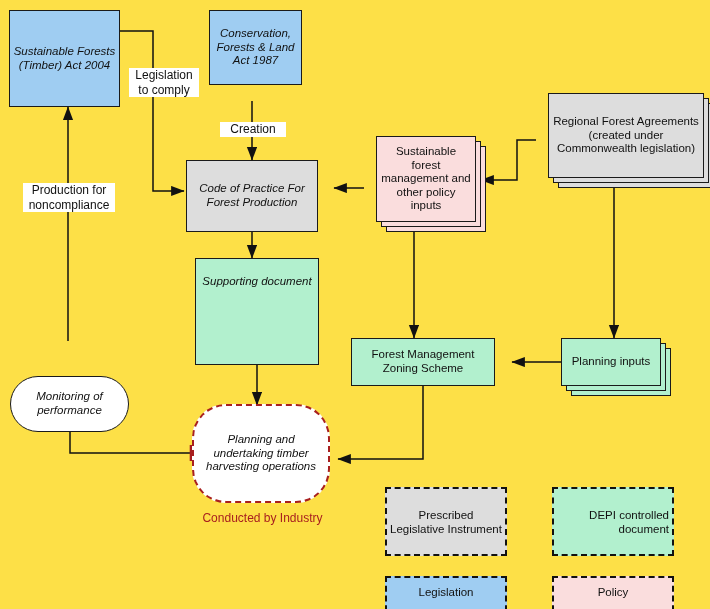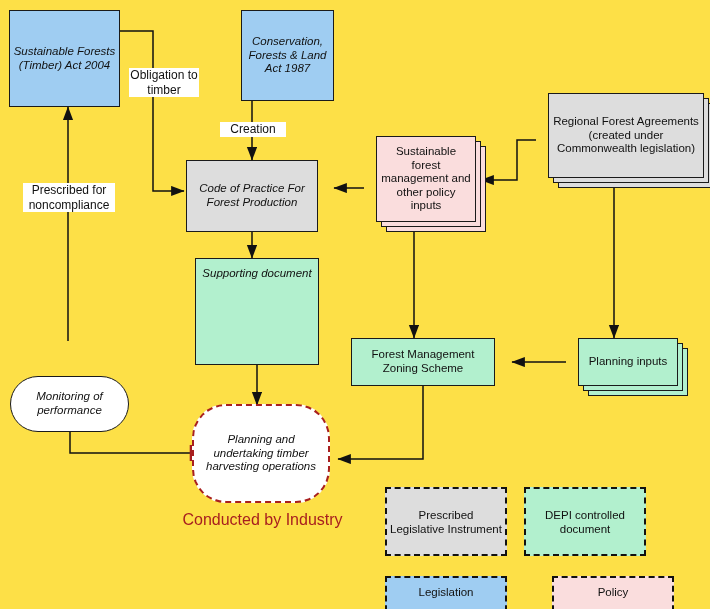--- a/index.html
+++ b/index.html
@@ -86,21 +86,21 @@
     border: 1.6px dashed #333333;
     border-radius: 22px;
     background: #ffffff;
     font-size: 9.5px;
     line-height: 11px;
     font-style: normal;
   }
   .caption {
     position: absolute;
     text-align: center;
-    font-size: 16px;
+    font-size: 12px;
     color: #a81f1f;
     z-index: 6;
   }
   .edge-label {
     position: absolute;
     font-size: 12px;
     line-height: 14.5px;
     color: #111111;
     text-align: center;
     z-index: 6;
@@ -158,21 +158,21 @@
       <path d="M192,453 L70,453 L70,394" marker-end="url(#arrowBlack)"></path>
     </g>
 
     <path d="M191,445 L191,461" stroke="#a81f1f" stroke-width="2.6" fill="none"></path>
   </svg>
 
   <div class="node rect legislation italic" style="left:9px; top:10px; width:111px; height:97px;">
     <div class="node-inner">Sustainable Forests (Timber) Act 2004</div>
   </div>
 
-  <div class="node rect legislation italic" style="left:209px; top:10px; width:93px; height:91px;margin-left:32px;">
+  <div class="node rect legislation italic" style="left:209px; top:10px; width:93px; height:75px;">
     <div class="node-inner">Conservation, Forests &amp; Land Act 1987</div>
   </div>
 
   <div class="node rect prescribed italic" style="left:186px; top:160px; width:132px; height:72px;">
     <div class="node-inner">Code of Practice For Forest Production</div>
   </div>
 
   <div class="stack" style="position:absolute; left:364px; top:136px; width:110px; height:96px;border-radius:21px;">
     <div class="sheet back2 policy" style="width:100px; height:86px;"></div>
     <div class="sheet back1 policy" style="width:100px; height:86px;"></div>
@@ -183,57 +183,57 @@
 
   <div class="stack" style="position:absolute; left:536px; top:93px; width:166px; height:95px;">
     <div class="sheet back2 prescribed" style="width:156px; height:85px;"></div>
     <div class="sheet back1 prescribed" style="width:156px; height:85px;"></div>
     <div class="face prescribed" style="width:156px; height:85px;">
       <div class="node-inner">Regional Forest Agreements (created under Commonwealth legislation)</div>
     </div>
   </div>
 
   <div class="node rect depi" style="left:195px; top:258px; width:124px; height:107px; align-items:flex-start;">
-    <div class="node-inner italic" style="padding-top:8px;">Supporting document</div>
+    <div class="node-inner italic" style="padding-top:8px;margin-top:8px;">Supporting document</div>
   </div>
 
 
   <div class="node rect depi" style="left:351px; top:338px; width:144px; height:48px;">
     <div class="node-inner">Forest Management Zoning Scheme</div>
   </div>
 
-  <div class="stack" style="position:absolute; left:566px; top:338px; width:110px; height:58px;">
+  <div class="stack" style="position:absolute; left:549px; top:338px; width:110px; height:58px;">
     <div class="sheet back2 depi" style="width:100px; height:48px;"></div>
     <div class="sheet back1 depi" style="width:100px; height:48px;"></div>
     <div class="face depi" style="width:100px; height:48px;">
       <div class="node-inner">Planning inputs</div>
     </div>
   </div>
 
   <div class="node oval italic" style="left:10px; top:339px; width:119px; height:56px;margin-top:37px;">
     <div class="node-inner">Monitoring of performance</div>
   </div>
 
   <div class="node redproc italic" style="left:192px; top:404px; width:138px; height:99px;">
     <div class="node-inner">Planning and undertaking timber harvesting operations</div>
   </div>
 
   <div class="caption" style="left:180px; top:511px; width:165px;">Conducted by Industry</div>
 
-  <div class="edge-label" style="left:129px; top:68px; width:70px;">Obligation to timber</div>
+  <div class="edge-label" style="left:129px; top:68px; width:70px;">Legislation to comply</div>
 
   <div class="edge-label" style="left:220px; top:122px; width:66px;">Creation</div>
 
-  <div class="edge-label" style="left:23px; top:183px; width:92px;">Prescribed for noncompliance</div>
+  <div class="edge-label" style="left:23px; top:183px; width:92px;">Production for noncompliance</div>
 
   <div class="legend-box prescribed" style="left:385px; top:487px; width:122px; height:69px;">
     <div class="node-inner">Prescribed Legislative Instrument</div>
   </div>
 
-  <div class="legend-box depi" style="left:524px; top:487px; width:122px; height:69px;">
+  <div class="legend-box depi" style="left:552px; top:487px; width:122px; height:69px;text-align:right;">
     <div class="node-inner">DEPI controlled document</div>
   </div>
 
   <div class="legend-box legislation" style="left:385px; top:576px; width:122px; height:45px;">
     <div class="node-inner" style="padding-bottom:14px;">Legislation</div>
   </div>
 
   <div class="legend-box policy" style="left:552px; top:576px; width:122px; height:45px;">
     <div class="node-inner" style="padding-bottom:14px;">Policy</div>
   </div>

